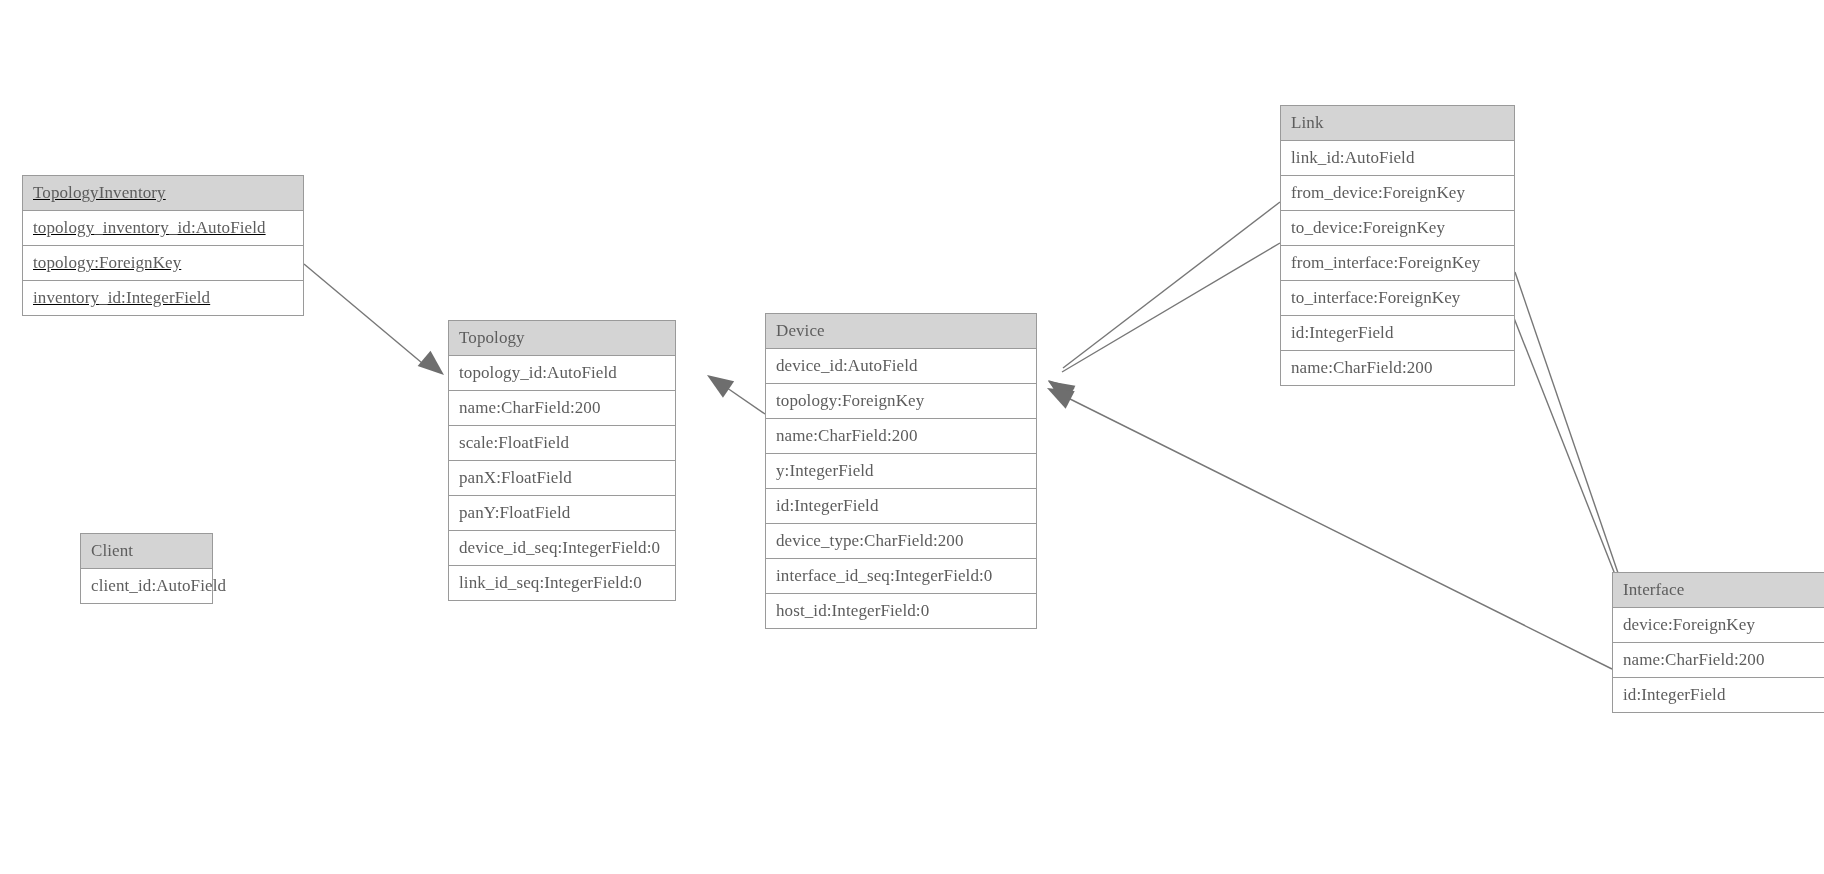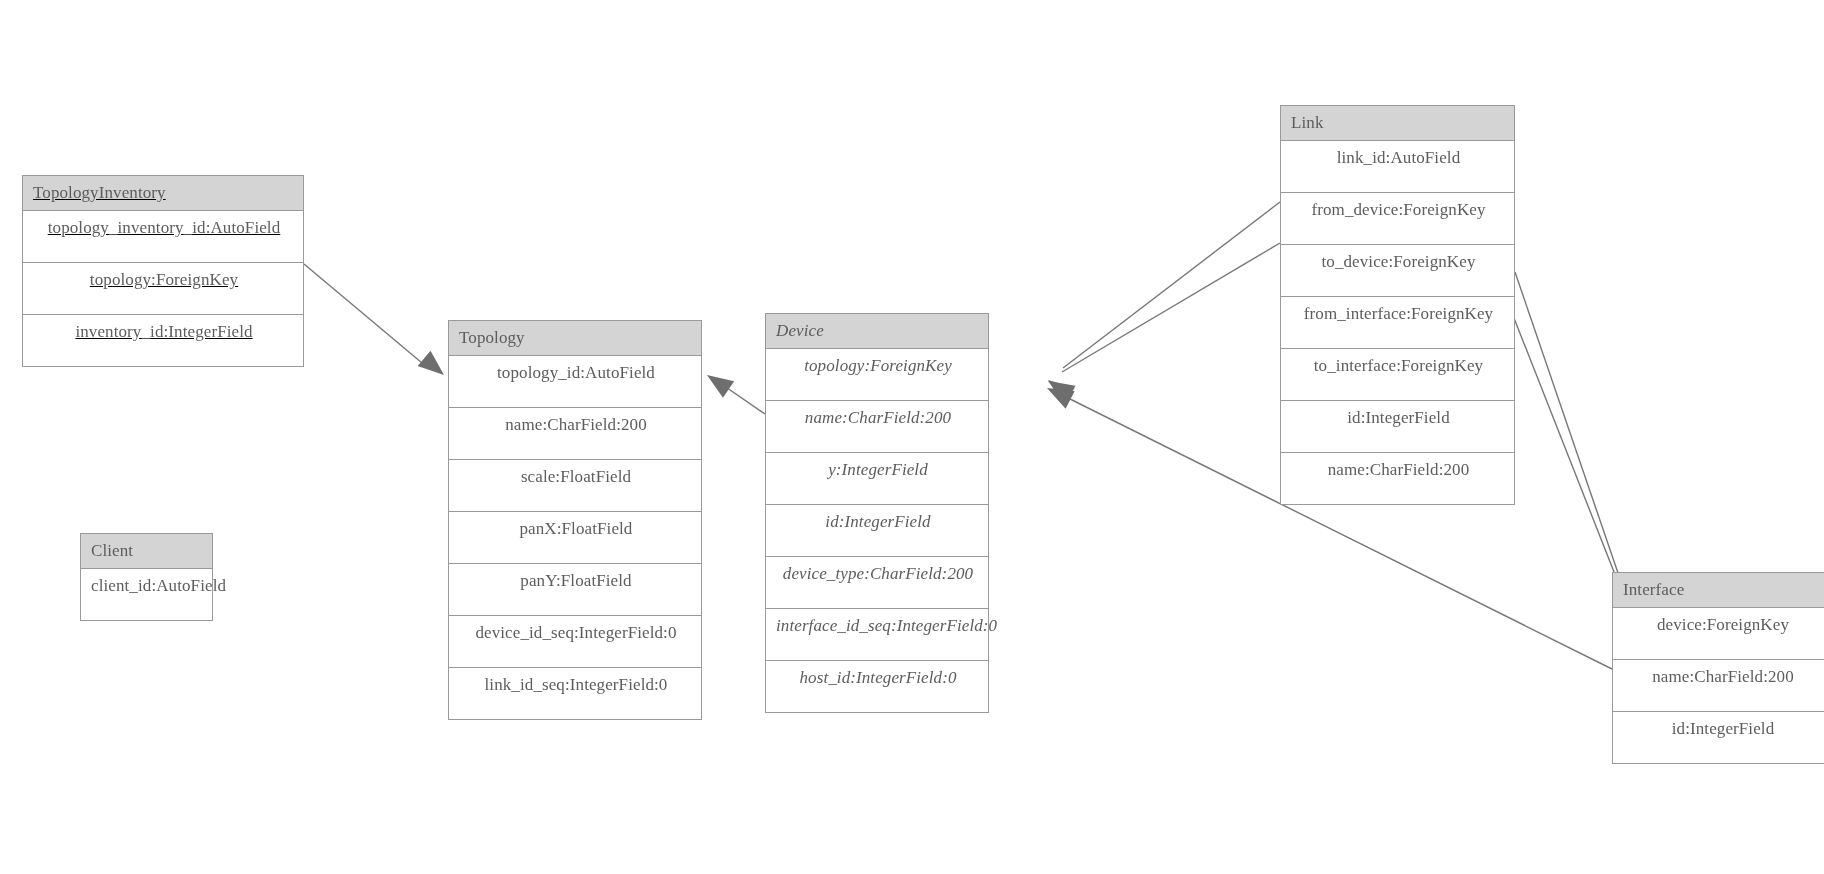--- a/index.html
+++ b/index.html
@@ -43,25 +43,24 @@
     padding: 7px 0 7px 10px;
     white-space: nowrap;
     letter-spacing: 0.1px;
   }
   .entity-field {
     box-sizing: border-box;
     border-bottom: 1px solid #9a9a9a;
     color: #5d5d5d;
     font-size: 17px;
     line-height: 20px;
-    padding: 7px 8px 24px 10px;
+    padding: 7px 8px 7px 10px;
     white-space: nowrap;
     background: #ffffff;
     letter-spacing: 0.1px;
-    text-align: center;
   }
   .entity-field:last-child {
     border-bottom: none;
   }
 </style>
 </head>
 <body>
 
 <div id="canvas">
 
@@ -96,36 +95,37 @@
       </g>
     </svg>
 
   <div id="entity-layer">
       <div class="entity" style="left: 22px; top: 175px; width: 282px; text-decoration: underline;">
         <div class="entity-header">TopologyInventory</div>
         <div class="entity-field">topology_inventory_id:AutoField</div>
         <div class="entity-field">topology:ForeignKey</div>
         <div class="entity-field">inventory_id:IntegerField</div>
       </div>
-      <div class="entity" style="left: 448px; top: 320px; width: 254px;">
+      <div class="entity" style="left: 448px; top: 320px; width: 228px;">
         <div class="entity-header">Topology</div>
         <div class="entity-field">topology_id:AutoField</div>
         <div class="entity-field">name:CharField:200</div>
         <div class="entity-field">scale:FloatField</div>
         <div class="entity-field">panX:FloatField</div>
         <div class="entity-field">panY:FloatField</div>
         <div class="entity-field">device_id_seq:IntegerField:0</div>
         <div class="entity-field">link_id_seq:IntegerField:0</div>
       </div>
       <div class="entity" style="left: 80px; top: 533px; width: 133px;">
         <div class="entity-header">Client</div>
         <div class="entity-field">client_id:AutoField</div>
       </div>
-      <div class="entity" style="left: 765px; top: 313px; width: 224px; font-style: italic;">
+      <div class="entity" style="left: 765px; top: 313px; width: 272px;">
         <div class="entity-header">Device</div>
+        <div class="entity-field">device_id:AutoField</div>
         <div class="entity-field">topology:ForeignKey</div>
         <div class="entity-field">name:CharField:200</div>
         <div class="entity-field">y:IntegerField</div>
         <div class="entity-field">id:IntegerField</div>
         <div class="entity-field">device_type:CharField:200</div>
         <div class="entity-field">interface_id_seq:IntegerField:0</div>
         <div class="entity-field">host_id:IntegerField:0</div>
       </div>
       <div class="entity" style="left: 1280px; top: 105px; width: 235px;">
         <div class="entity-header">Link</div>

